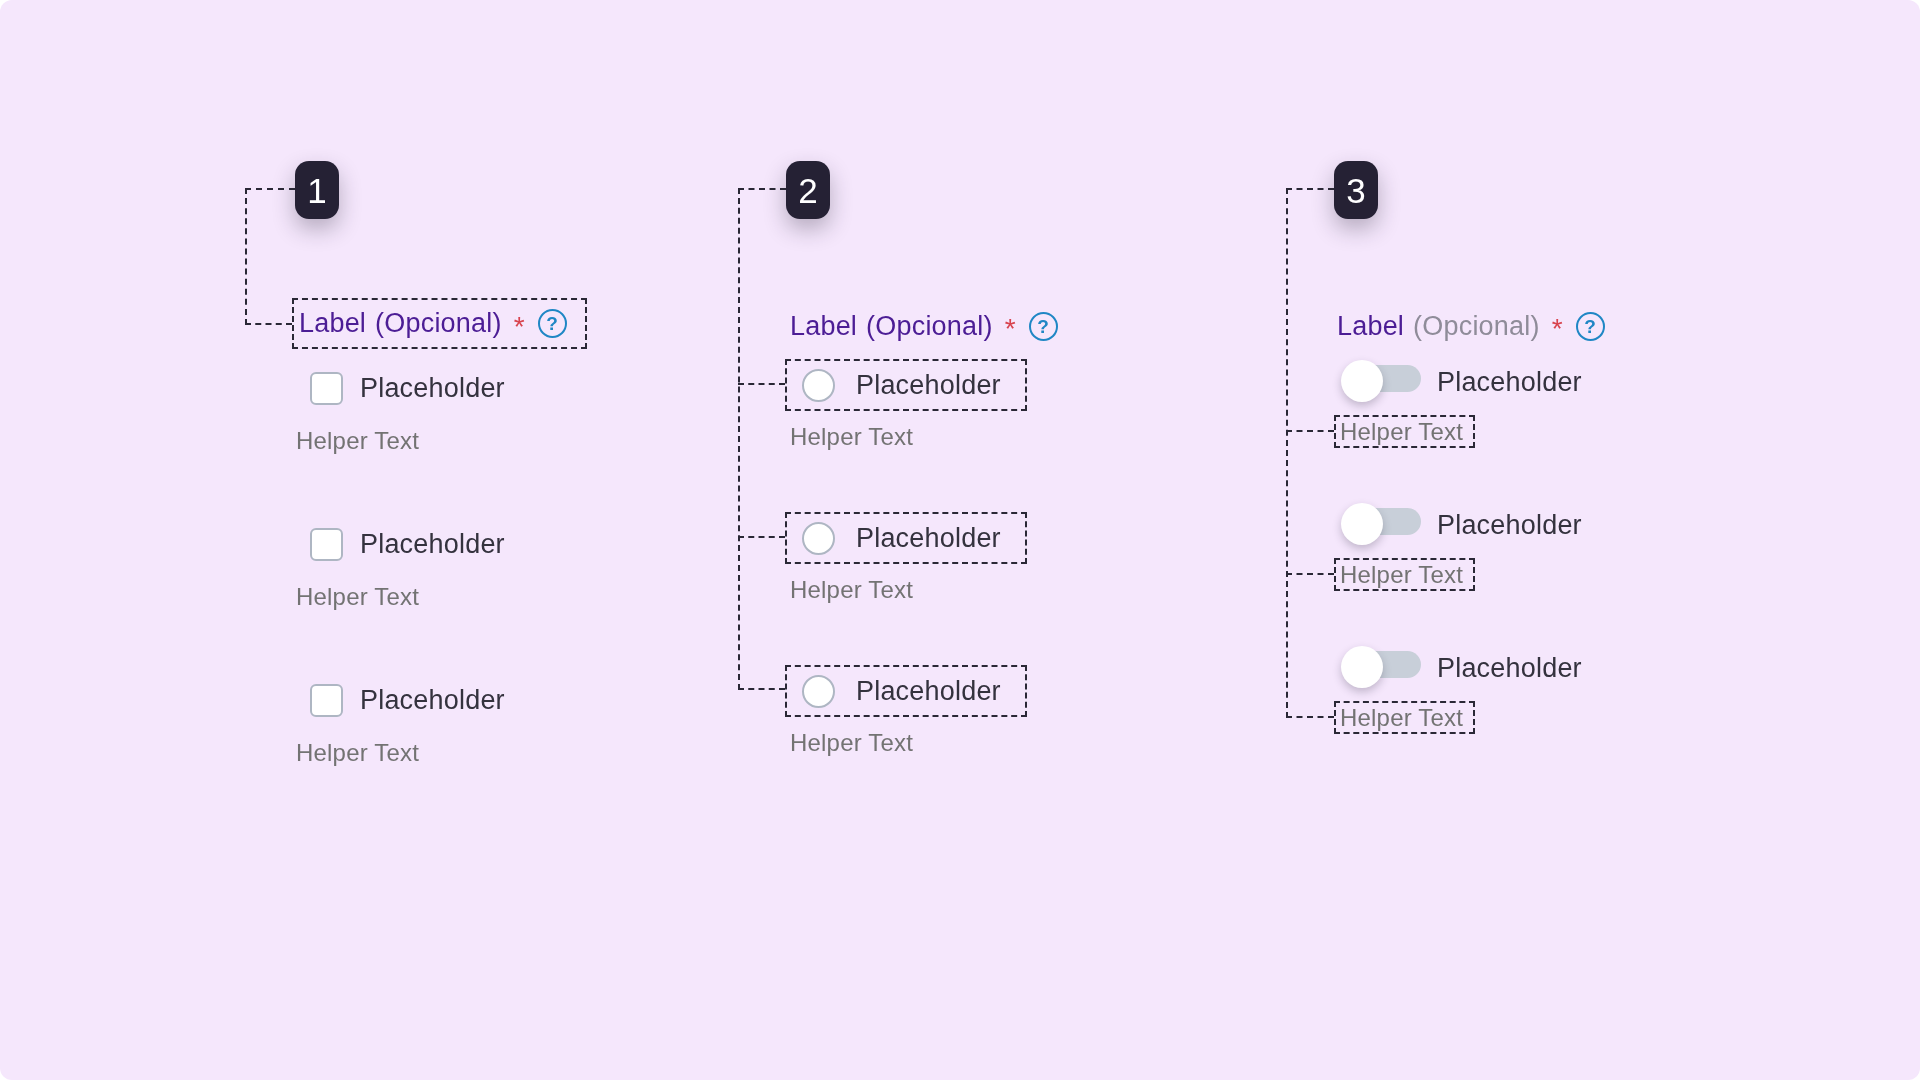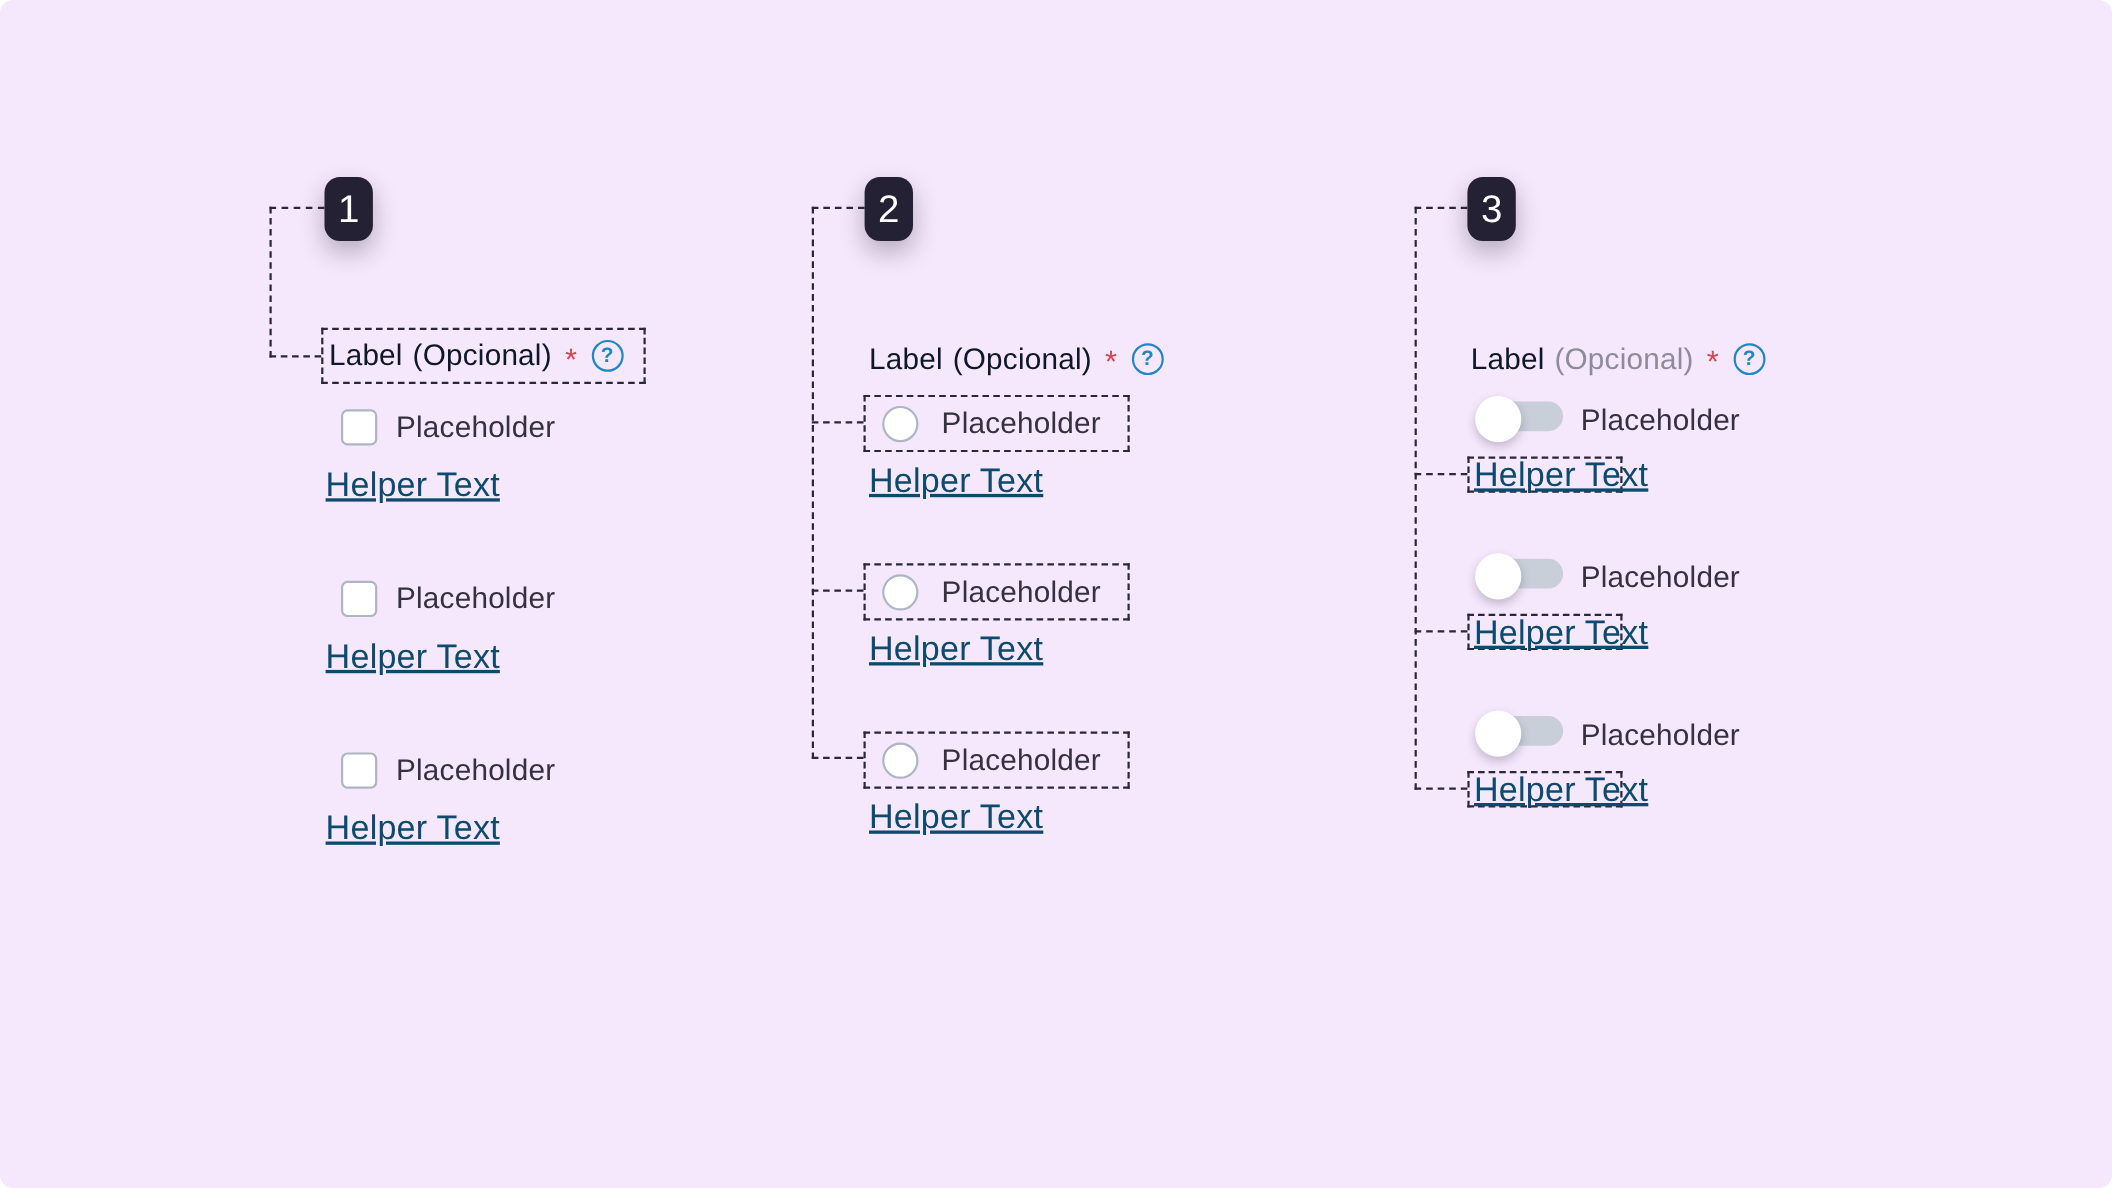--- a/index.html
+++ b/index.html
@@ -17,21 +17,21 @@
   }
   .badge-num{color:#ffffff;font-size:35px;font-weight:500;line-height:1;}
   
   .dash{position:absolute;}
   .dash.h{border-top:2px dashed #2a2836;height:0;}
   .dash.v{border-left:2px dashed #2a2836;width:0;}
   
   .annot{position:absolute;border:2px dashed #2a2836;box-sizing:border-box;}
   
   .label-row{display:flex;align-items:center;column-gap:9px;}
-  .lbl{font-size:27px;line-height:29px;color:#0f172a;letter-spacing:.2px;white-space:nowrap;}
+  .lbl{font-size:27px;line-height:29px;color:#4c1d95;letter-spacing:.2px;white-space:nowrap;}
   .lbl.muted{color:#8f8c99;}
   .req{color:#d8434e;font-size:28px;line-height:20px;margin-left:3px;position:relative;top:3px;}
   .help{
     width:29px;height:29px;border:2px solid #1f87c5;border-radius:50%;box-sizing:border-box;
     display:inline-flex;align-items:center;justify-content:center;margin-left:4px;flex:0 0 auto;
     background:transparent;cursor:pointer;
   }
   .help i{font-style:normal;font-weight:bold;font-size:19px;line-height:1;color:#1f87c5;}
   
   .checkbox{
@@ -43,21 +43,21 @@
     border-radius:50%;box-sizing:border-box;flex:0 0 auto;cursor:pointer;
   }
   .toggle-track{
     position:absolute;width:75px;height:27px;background:#c8cfd9;border-radius:14px;cursor:pointer;
   }
   .toggle-knob{
     position:absolute;width:42px;height:42px;background:#ffffff;border-radius:50%;
     box-shadow:0 4px 9px rgba(44,40,62,.25);cursor:pointer;
   }
   .ph{display:block;font-size:27px;line-height:29px;white-space:nowrap;letter-spacing:.2px;text-align:center;}
-  .helper{display:block;font-size:31px;line-height:26px;white-space:nowrap;letter-spacing:.2px;color:#0c4a6e;text-decoration:underline;}
+  .helper{display:block;font-size:24px;line-height:26px;white-space:nowrap;letter-spacing:.2px;color:#737373;}
   .radio-row{display:flex;align-items:center;padding-left:15px;column-gap:21px;}
   .helper-box{display:flex;align-items:center;padding-left:4px;}
   .helper-box .helper{line-height:29px;}
 </style>
 </head>
 <body>
 
 <div id="canvas">
 
   <section>

